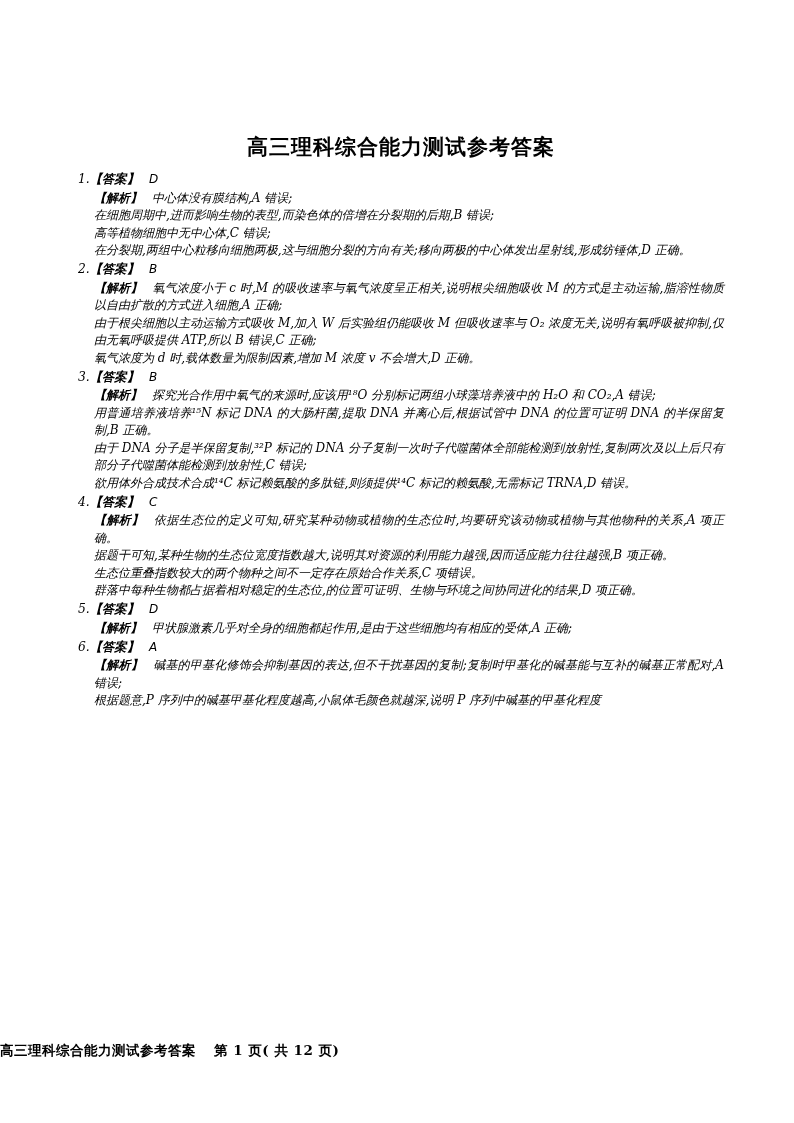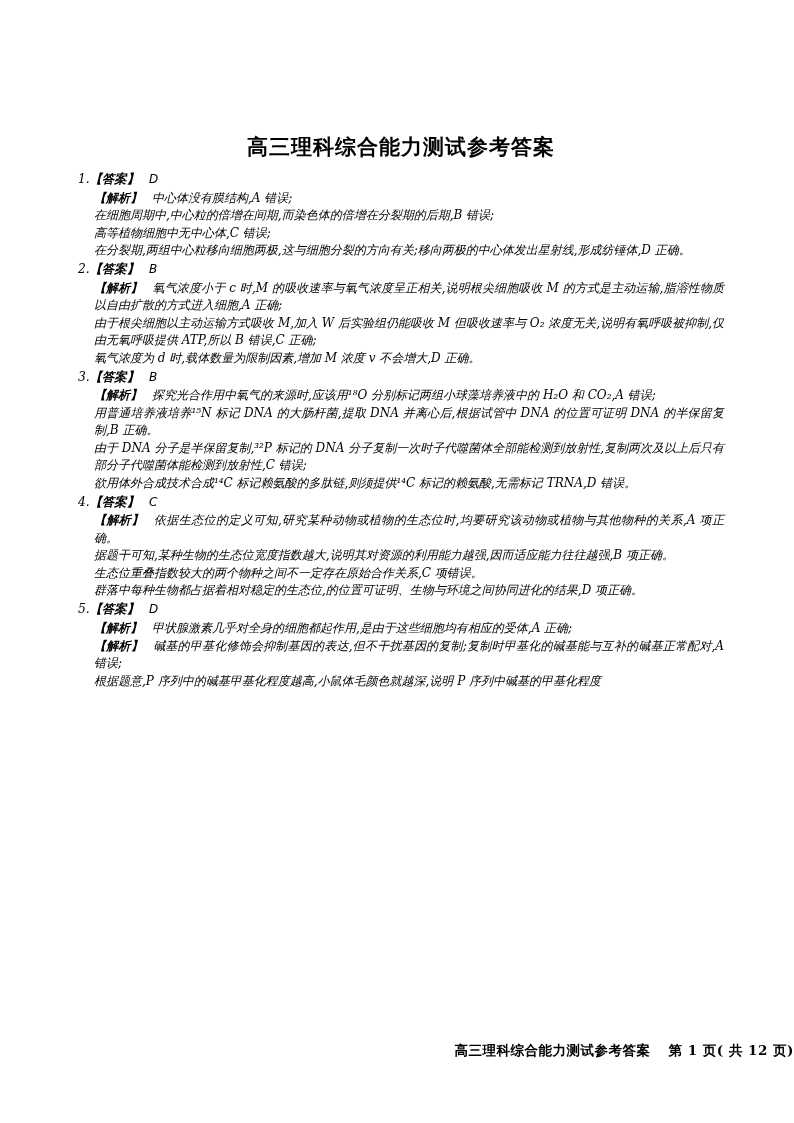--- a/index.html
+++ b/index.html
@@ -71,45 +71,44 @@
   }
   .para .sp {
     display: inline-block;
     width: 10px;
   }
   .footer {
     position: absolute;
     left: 0;
     right: 0;
     bottom: 78px;
-    text-align: right;
+    text-align: left;
     font-weight: bold;
     font-size: 13.5px;
     letter-spacing: 0.5px;
-    padding-left: 15px;
   }
   .footer .pg {
     margin-left: 18px;
   }
 </style>
 </head>
 <body>
 
 <div class="page">
 
   <h1 class="doc-title">高三理科综合能力测试参考答案</h1>
 
   <div>
 
     <div class="qblock">
       <div class="ans-line">
         <span class="qnum">1.</span><span class="tag">【答案】</span><span class="ans-val">D</span>
       </div>
       <p class="para first"><span class="tag">【解析】</span><span class="sp"></span><span>中心体没有膜结构,A 错误;</span></p>
-      <p class="para"><span>在细胞周期中,中心粒的倍增在间期,而染色体的倍增在分裂期的后期,B 错误;</span></p>
+      <p class="para"><span>在细胞周期中,进而影响生物的表型,而染色体的倍增在分裂期的后期,B 错误;</span></p>
       <p class="para"><span>高等植物细胞中无中心体,C 错误;</span></p>
       <p class="para"><span>在分裂期,两组中心粒移向细胞两极,这与细胞分裂的方向有关;移向两极的中心体发出星射线,形成纺锤体,D 正确。</span></p>
     </div>
 
     <div class="qblock">
       <div class="ans-line">
         <span class="qnum">2.</span><span class="tag">【答案】</span><span class="ans-val">B</span>
       </div>
       <p class="para first"><span class="tag">【解析】</span><span class="sp"></span><span>氧气浓度小于 c 时,M 的吸收速率与氧气浓度呈正相关,说明根尖细胞吸收 M 的方式是主动运输,脂溶性物质以自由扩散的方式进入细胞,A 正确;</span></p>
       <p class="para"><span>由于根尖细胞以主动运输方式吸收 M,加入 W 后实验组仍能吸收 M 但吸收速率与 O₂ 浓度无关,说明有氧呼吸被抑制,仅由无氧呼吸提供 ATP,所以 B 错误,C 正确;</span></p>
@@ -137,20 +136,23 @@
     </div>
 
     <div class="qblock">
       <div class="ans-line">
         <span class="qnum">5.</span><span class="tag">【答案】</span><span class="ans-val">D</span>
       </div>
       <p class="para first"><span class="tag">【解析】</span><span class="sp"></span><span>甲状腺激素几乎对全身的细胞都起作用,是由于这些细胞均有相应的受体,A 正确;</span></p>
     </div>
 
     <div class="qblock">
+      <div class="ans-line">
+        <span class="qnum">6.</span><span class="tag">【答案】</span><span class="ans-val">A</span>
+      </div>
       <p class="para first"><span class="tag">【解析】</span><span class="sp"></span><span>碱基的甲基化修饰会抑制基因的表达,但不干扰基因的复制;复制时甲基化的碱基能与互补的碱基正常配对,A 错误;</span></p>
       <p class="para"><span>根据题意,P 序列中的碱基甲基化程度越高,小鼠体毛颜色就越深,说明 P 序列中碱基的甲基化程度</span></p>
     </div>
 
   </div>
 
   <div class="footer">
     <span>高三理科综合能力测试参考答案</span><span class="pg">第 1 页( 共 12 页)</span>
   </div>
 

